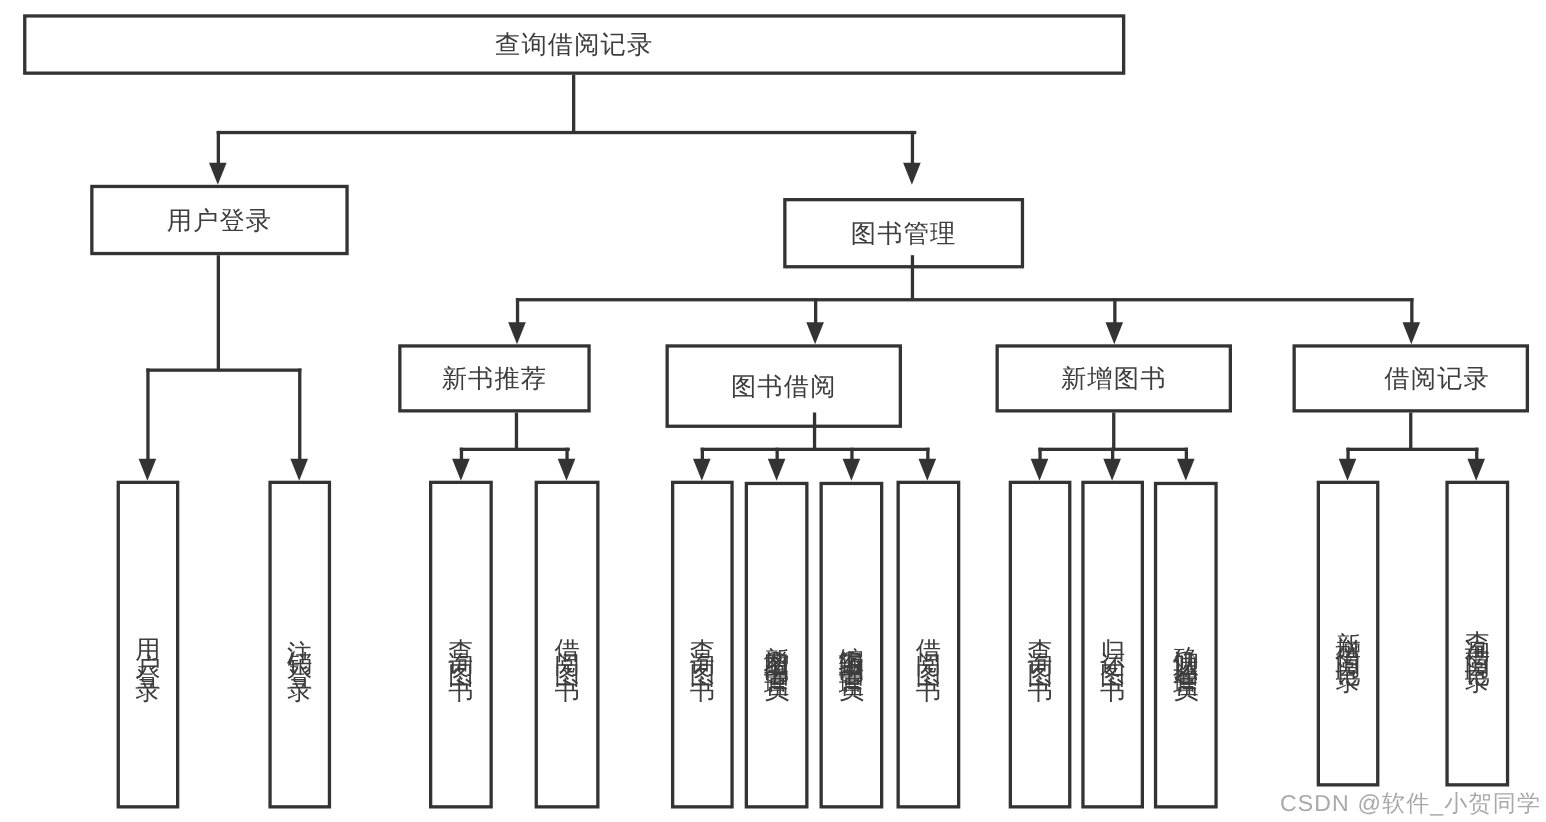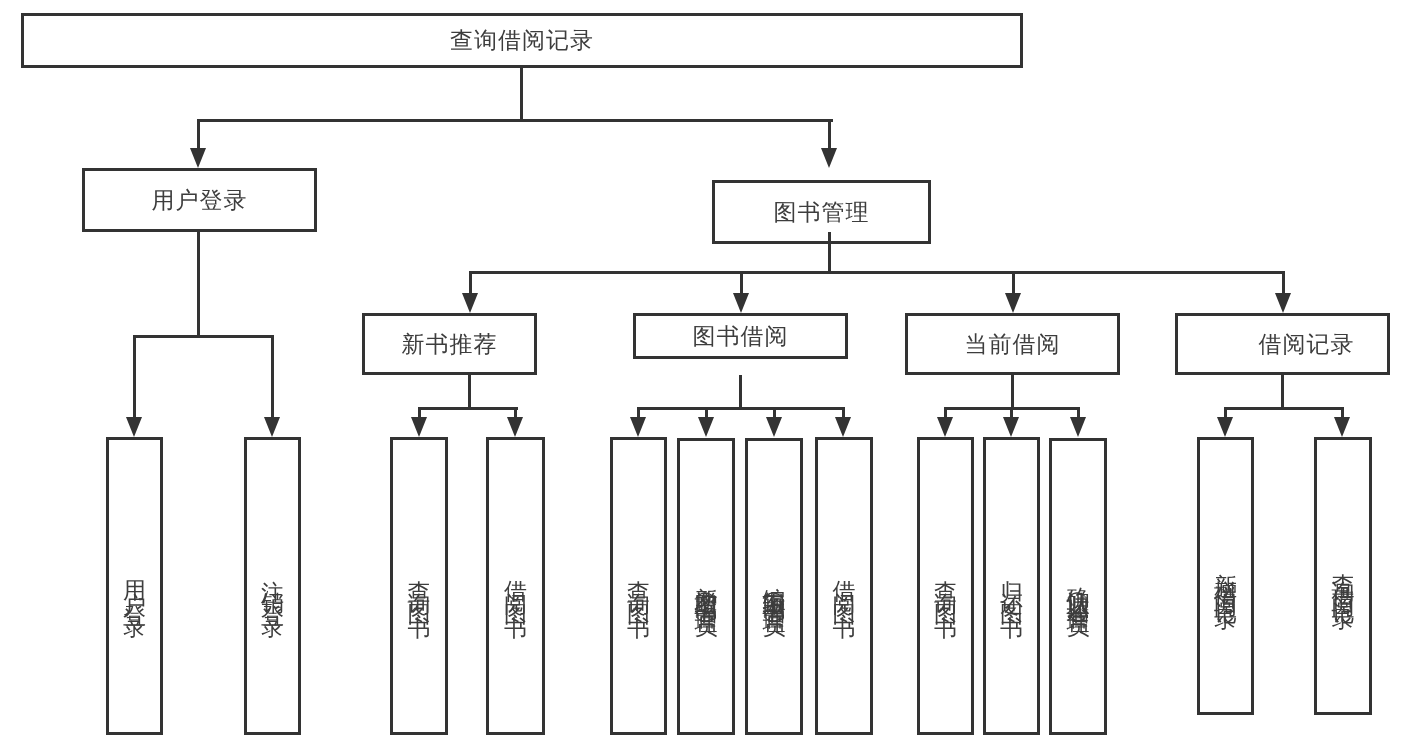--- a/index.html
+++ b/index.html
@@ -72,22 +72,22 @@
   <div class="vline" style="left:469px;top:271px;width:3px;height:25px;"></div>
   <div class="arrow" style="left:462px;top:293px;"></div>
   <div class="vline" style="left:740px;top:271px;width:3px;height:25px;"></div>
   <div class="arrow" style="left:733px;top:293px;"></div>
   <div class="vline" style="left:1012px;top:271px;width:3px;height:25px;"></div>
   <div class="arrow" style="left:1005px;top:293px;"></div>
   <div class="vline" style="left:1282px;top:271px;width:3px;height:25px;"></div>
   <div class="arrow" style="left:1275px;top:293px;"></div>
 
   <div class="box" style="left:362px;top:313px;width:175px;height:62px;">新书推荐</div>
-  <div class="box" style="left:633px;top:313px;width:215px;height:46px;">图书借阅</div>
-  <div class="box" style="left:905px;top:313px;width:215px;height:62px;">当前借阅</div>
+  <div class="box" style="left:605px;top:313px;width:215px;height:76px;">图书借阅</div>
+  <div class="box" style="left:905px;top:313px;width:215px;height:62px;">新增图书</div>
   <div class="box" style="left:1175px;top:313px;width:215px;height:62px;padding-left:48px;">借阅记录</div>
 
   <div class="vline" style="left:468px;top:375px;width:3px;height:34px;"></div>
   <div class="hline" style="left:418px;top:407px;width:100px;height:3px;"></div>
   <div class="vline" style="left:418px;top:407px;width:3px;height:12px;"></div>
   <div class="arrow" style="left:411px;top:417px;"></div>
   <div class="vline" style="left:514px;top:407px;width:3px;height:12px;"></div>
   <div class="arrow" style="left:507px;top:417px;"></div>
 
   <div class="vline" style="left:739px;top:375px;width:3px;height:34px;"></div>
@@ -154,14 +154,15 @@
     <span class="vlabel ls9">确认归还（管理员）</span>
   </div>
 
   <div class="vbox" style="left:1197px;top:437px;width:57px;height:278px;">
     <span class="vlabel ls6">新增借阅记录</span>
   </div>
   <div class="vbox" style="left:1314px;top:437px;width:58px;height:278px;">
     <span class="vlabel ls6">查询借阅记录</span>
   </div>
 
+  <div class="watermark">CSDN @软件_小贺同学</div>
 
 </div>
 
 </body></html>

